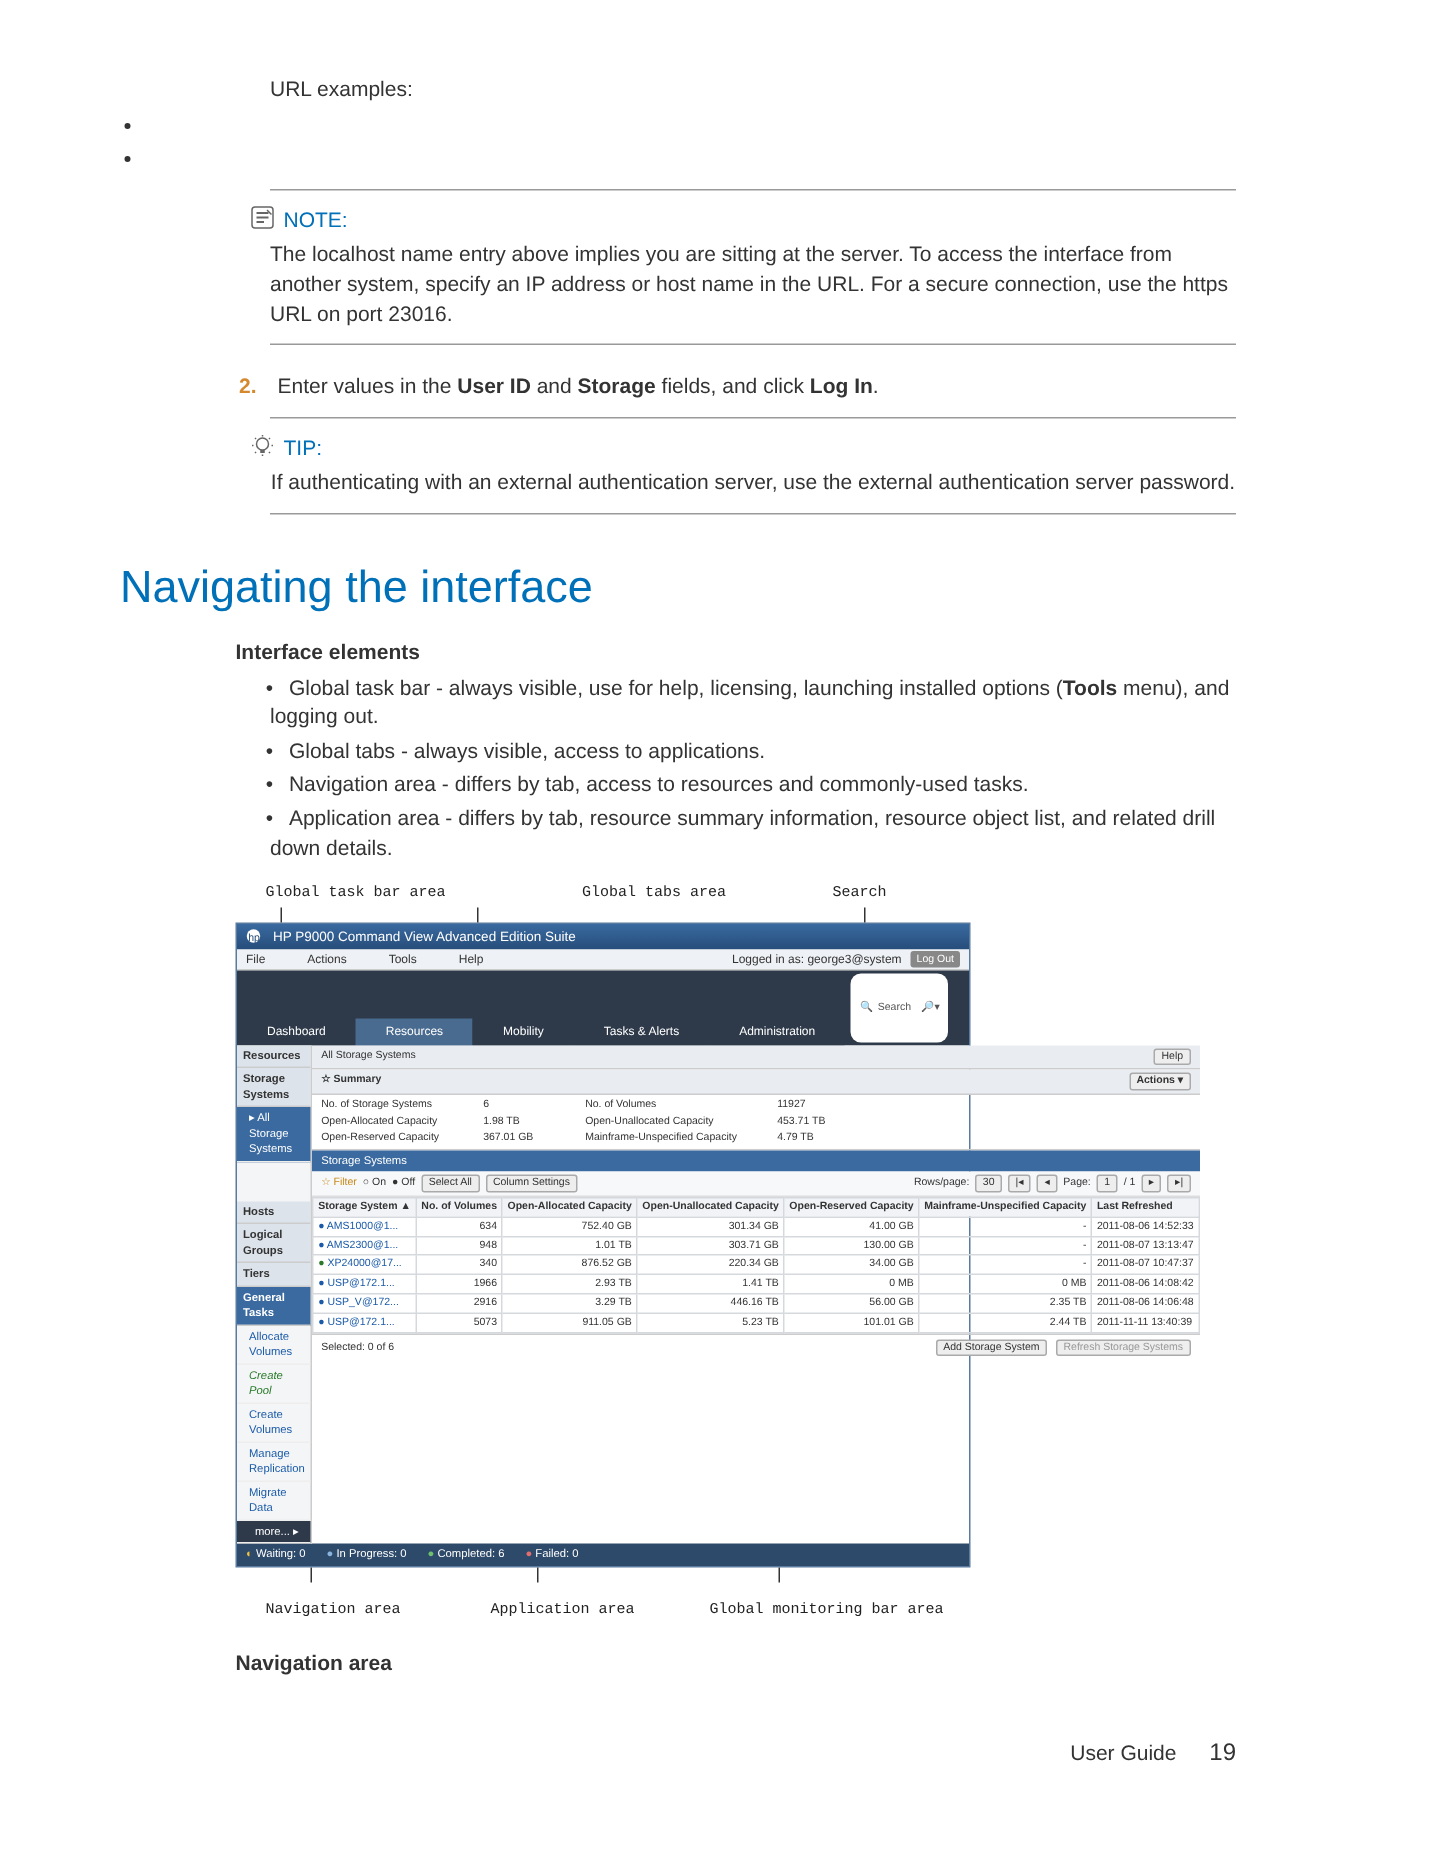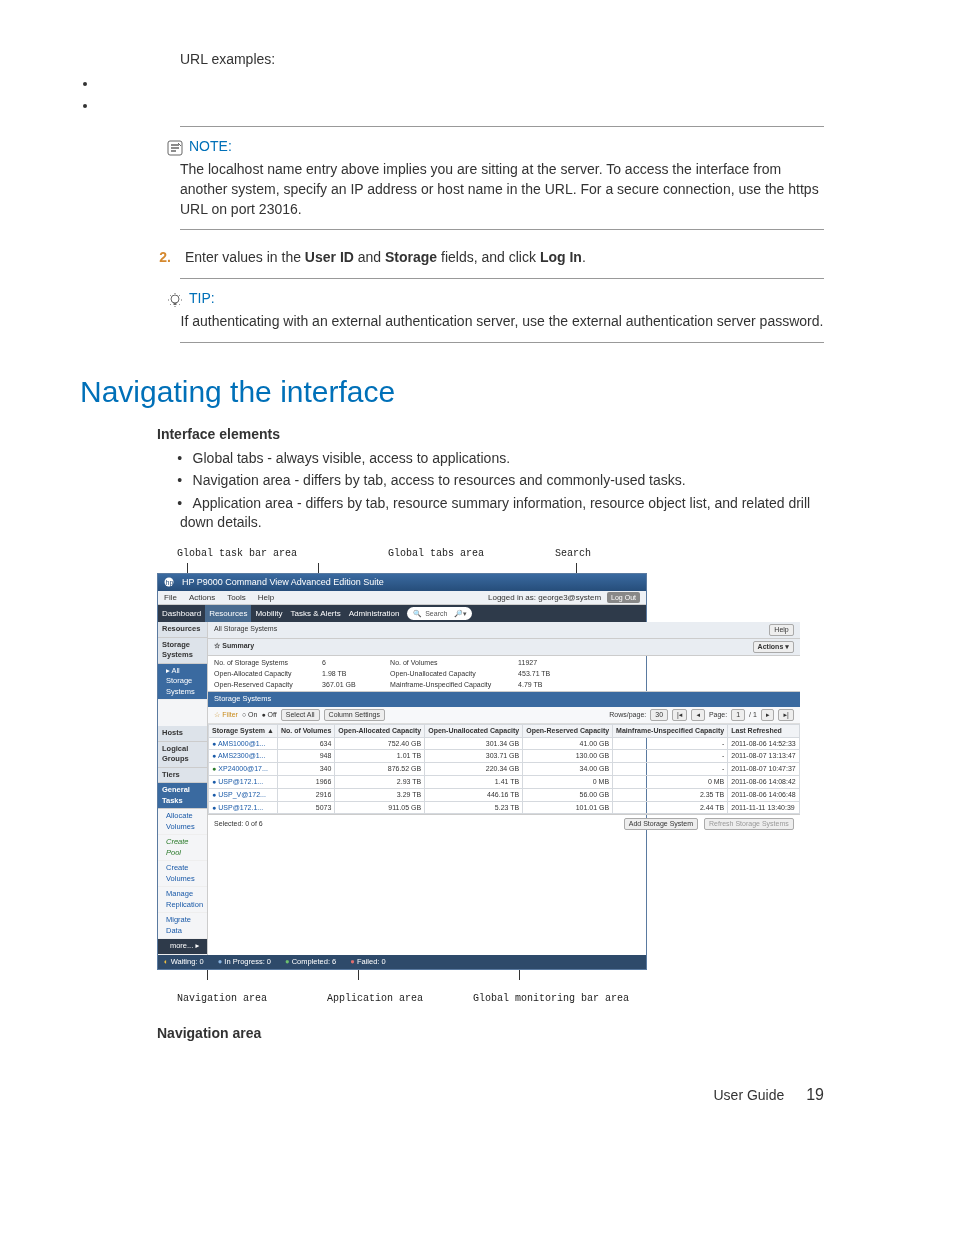--- a/index.html
+++ b/index.html
@@ -12,21 +12,21 @@
     box-sizing: border-box;
     line-height: 1.4;
   }
   .indent1 { margin-left: 100px; }
   ul.doc-list { margin: 4px 0 4px 0; padding-left: 18px; }
   ul.doc-list li { margin: 3px 0; }
   ul.iface { list-style: none; padding-left: 0; }
   ul.iface > li::before { content: "•"; color: #333; display: inline-block; width: 1.1em; margin-left: -0.2em;}
   .hr { border-top: 1px solid #999; margin: 10px 0 10px 100px; }
   .note-label, .tip-label { color: #0070b8; font-size: 14px; font-weight: normal; }
-  .note-row, .tip-row { display: flex; align-items: flex-end; gap: 6px; margin-left: 87px; margin-top:4px;}
+  .note-row, .tip-row { display: flex; align-items: flex-start; gap: 6px; margin-left: 87px; margin-top:4px;}
   .note-body { margin-left: 100px; margin-top: 4px; }
   .tip-body { margin-left: 100px; margin-top: 4px; text-align: center; }
   .step { display: flex; gap: 14px; margin: 18px 0 6px 77px;}
   .step-num { color: #d5892f; font-weight: bold; min-width: 14px; text-align: right;}
   h1.section { font-family: Arial, sans-serif; font-size: 30px; font-weight: normal; color: #0070b8; margin: 28px 0 12px 0;}
   .sub-heading { font-weight: bold; margin-left: 77px; margin-top: 8px;}
   .nav-heading { font-weight: bold; margin-left: 77px; margin-top: 14px;}
   .footer { text-align: right; margin-top: 40px; font-size: 14px;}
   .footer .pg { display: inline-block; margin-left: 18px; font-size: 16px;}
   .icon { width: 16px; height: 16px; display:inline-block;}
@@ -34,25 +34,25 @@
   
   .figure { margin: 14px 0 18px 77px; width: 490px; font-family: "Courier New", monospace; font-size: 9px; }
   .fig-labels-top { display:flex; justify-content:space-between; padding: 0 0 2px 0; font-size:10px; color:#222;}
   .fig-labels-top span:nth-child(1){ margin-left:20px;}
   .fig-labels-top span:nth-child(2){ margin-left:20px;}
   .fig-labels-top span:nth-child(3){ margin-right:56px;}
   .leader { display:flex; justify-content:space-between; }
   .leader div { width:1px; background:#333; height:10px;}
   .appwin { border:1px solid #5a7aa0; background:#fff; font-family: Arial, sans-serif;}
   .titlebar { background: linear-gradient(#3a6aa0,#264d7a); color:#fff; font-size:9px; padding:2px 6px; display:flex; align-items:center; gap:6px;}
-  .menubar { background:#eef1f5; font-size:8px; padding:1px 6px; display:flex; gap:12px; border-bottom:1px solid #ccc;}
+  .menubar { background:#eef1f5; font-size:8px; padding:1px 6px; display:flex; gap:28px; border-bottom:1px solid #ccc;}
   .menubar .right { margin-left:auto; display:flex; gap:6px; align-items:center;}
   .logout { background:#888; color:#fff; font-size:7px; padding:1px 4px; border-radius:2px;}
   .toprow { display:flex; background:#2e3a4a;}
-  .tab { font-size:8px; color:#fff; padding:3px 4px; background:#2e3a4a;}
+  .tab { font-size:8px; color:#fff; padding:3px 20px; background:#2e3a4a;margin-top:32px;}
   .tab.active { background:#496b8f;}
   .searchbox { margin-left:auto; background:#fff; border-radius:7px; font-size:7px; padding:1px 6px; color:#555; margin:2px 4px; display:flex; align-items:center; gap:3px;}
   .body { display:flex; min-height:180px;}
   .sidebar { width:95px; background:#f4f5f7; border-right:1px solid #ccc; font-size:7.5px;}
   .side-h { background:#dde3ea; font-weight:bold; padding:2px 4px; border-bottom:1px solid #ccc;}
   .side-item { padding:2px 4px 2px 8px; border-bottom:1px solid #eee;}
   .side-item.sel { background:#3a6aa0; color:#fff;}
   .side-item.link { color:#1a5aa8;}
   .side-item.green { color:#2a7a2a;font-style:italic;}
   .side-spacer { height:26px;}
@@ -121,20 +121,21 @@
     </svg>
   <span class="tip-label">TIP:</span>
 </div>
 <div class="tip-body">If authenticating with an external authentication server, use the external authentication server password.</div>
 <div class="hr"></div>
 
 <h1 class="section">Navigating the interface</h1>
 
 <div class="sub-heading">Interface elements</div>
 <ul class="doc-list iface" style="margin-left:100px;">
+  <li><span>Global task bar - always visible, use for help, licensing, launching installed options (</span><b>Tools</b><span> menu), and logging out.</span></li>
   <li><span>Global tabs - always visible, access to applications.</span></li>
   <li><span>Navigation area - differs by tab, access to resources and commonly-used tasks.</span></li>
   <li><span>Application area - differs by tab, resource summary information, resource object list, and related drill down details.</span></li>
 </ul>
 
 <div class="figure">
   <div class="fig-labels-top">
     <span>Global task bar area</span>
     <span>Global tabs area</span>
     <span>Search</span>

